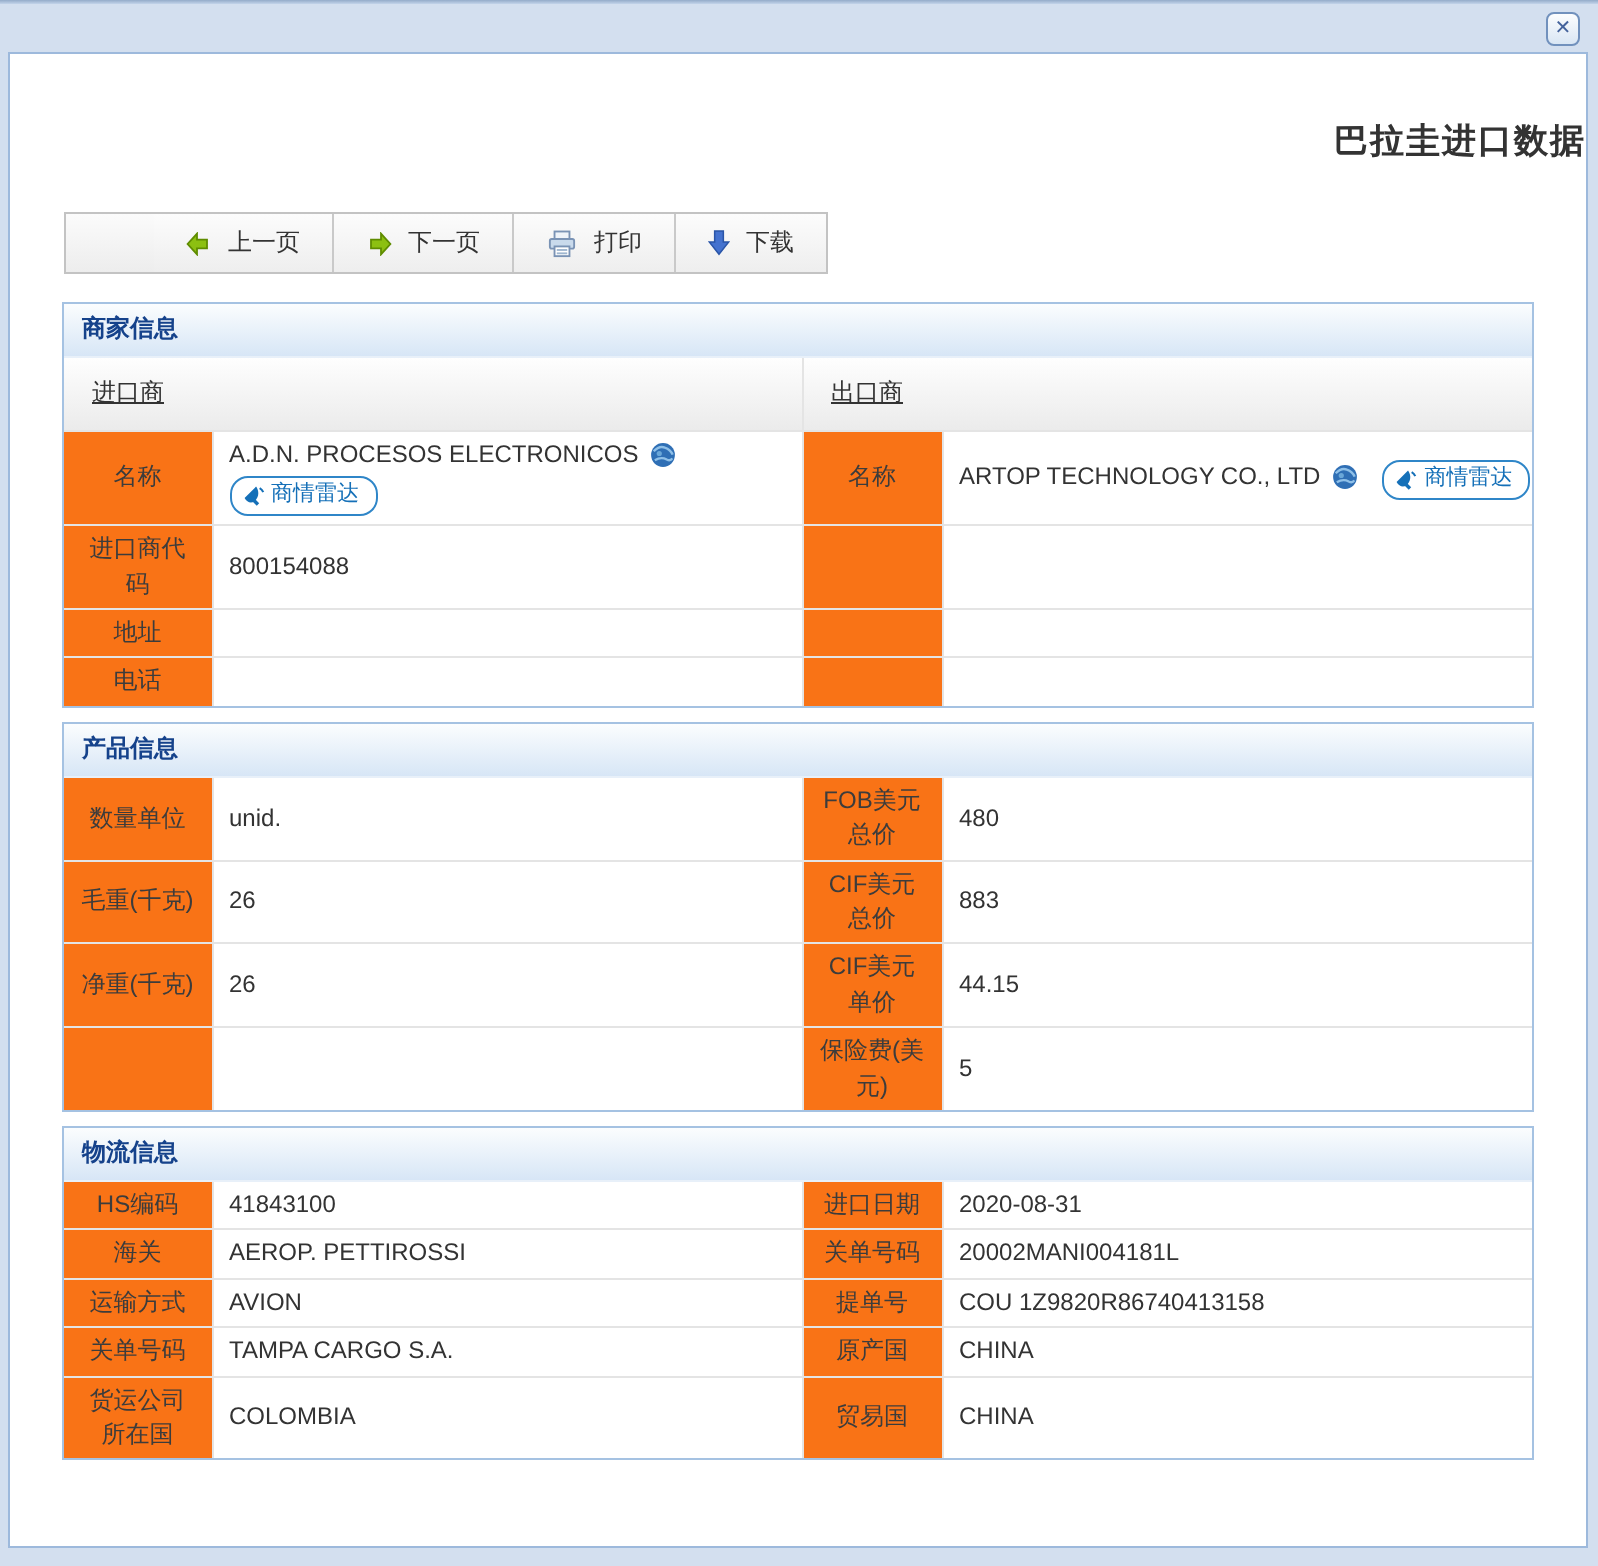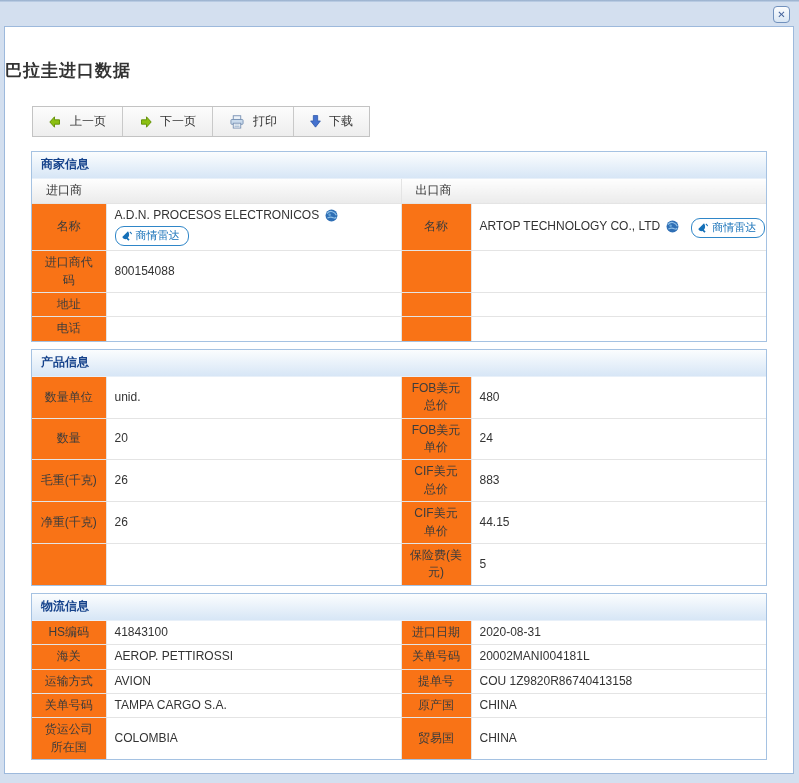--- a/index.html
+++ b/index.html
@@ -17,26 +17,26 @@
     border: 1px solid #7191bd; border-radius: 4px;
     background: linear-gradient(#fcfdfe, #d9e6f4);
     color: #44639c; display: flex; align-items: center; justify-content: center;
     font-size: 10px; font-weight: bold; cursor: pointer;
   }
   .panel {
     position: absolute; left: 4px; right: 5px; top: 26px; bottom: 9px;
     background: #fff; border: 1px solid #9db9dc; overflow: hidden;
   }
   .page-title {
-    text-align: left; font-size: 17px; font-weight: bold; color: #333;
+    text-align: right; font-size: 17px; font-weight: bold; color: #333;
     margin-top: 32px; letter-spacing: 1px;
   }
   .toolbar {
     margin: 24px 0 14px 27px; display: inline-flex;
-    border: 1px solid #c3c3c3; background: linear-gradient(#fbfbfb, #ededed);
+    border: 1px solid #c3c3c3; background: linear-gradient(#fbfbfb, #ededed); padding-left: 44px;
   }
   .tbtn {
     display: flex; align-items: center; gap: 8px; padding: 6px 16px;
     border-left: 1px solid #c9c9c9; font-size: 12px; color: #333; cursor: pointer;
     background: linear-gradient(#fcfcfc, #eeeeee);
   }
   .tbtn:first-child { border-left: none; }
   .section { border: 1px solid #a5c2e2; margin: 0 26px 7px 26px; background: #fff; }
   .section-header {
     background: linear-gradient(#fbfdfe, #d7e6f6);
@@ -48,21 +48,21 @@
     border: 1px solid #e4e4e4; font-size: 12px; color: #333;
     padding: 3px 8px; vertical-align: middle; word-wrap: break-word;
     line-height: 1.45;
   }
   tr { height: 22px; }
   tr.row-tall { height: 36px; }
   tr.row-name { height: 40px; }
   td.lbl { background: #f97316; text-align: center; color: #3c3c3c; }
   td.subhdr {
     background: linear-gradient(#fefefe, #ebebeb);
-    padding-left: 14px; color: #333; height: 24px;
+    padding-left: 14px; color: #333; height: 36px; text-decoration: underline;
   }
   .name-line { display: flex; align-items: center; gap: 6px; white-space: nowrap; }
   .radar-badge {
     display: inline-flex; align-items: center; gap: 3px;
     border: 1px solid #2f86c8; border-radius: 9px; background: #fff;
     color: #1570b8; font-size: 11px; padding: 1px 8px 1px 5px;
     cursor: pointer; white-space: nowrap; margin-top: 2px;
   }
   .inline-badge { margin-left: 6px; }
   .icon { display: inline-flex; align-items: center; }
@@ -218,26 +218,20 @@
           <col style="width:70px">
           <col>
         </colgroup>
       <tbody>
           <tr class="row-tall">
         <td class="lbl">数量单位</td>
         <td>unid.</td>
         <td class="lbl">FOB美元总价</td>
         <td>480</td>
       </tr>
-      <tr class="row-tall">
-        <td class="lbl">数量</td>
-        <td>20</td>
-        <td class="lbl">FOB美元单价</td>
-        <td>24</td>
-      </tr>
       <tr>
         <td class="lbl">毛重(千克)</td>
         <td>26</td>
         <td class="lbl">CIF美元总价</td>
         <td>883</td>
       </tr>
       <tr>
         <td class="lbl">净重(千克)</td>
         <td>26</td>
         <td class="lbl">CIF美元单价</td>

